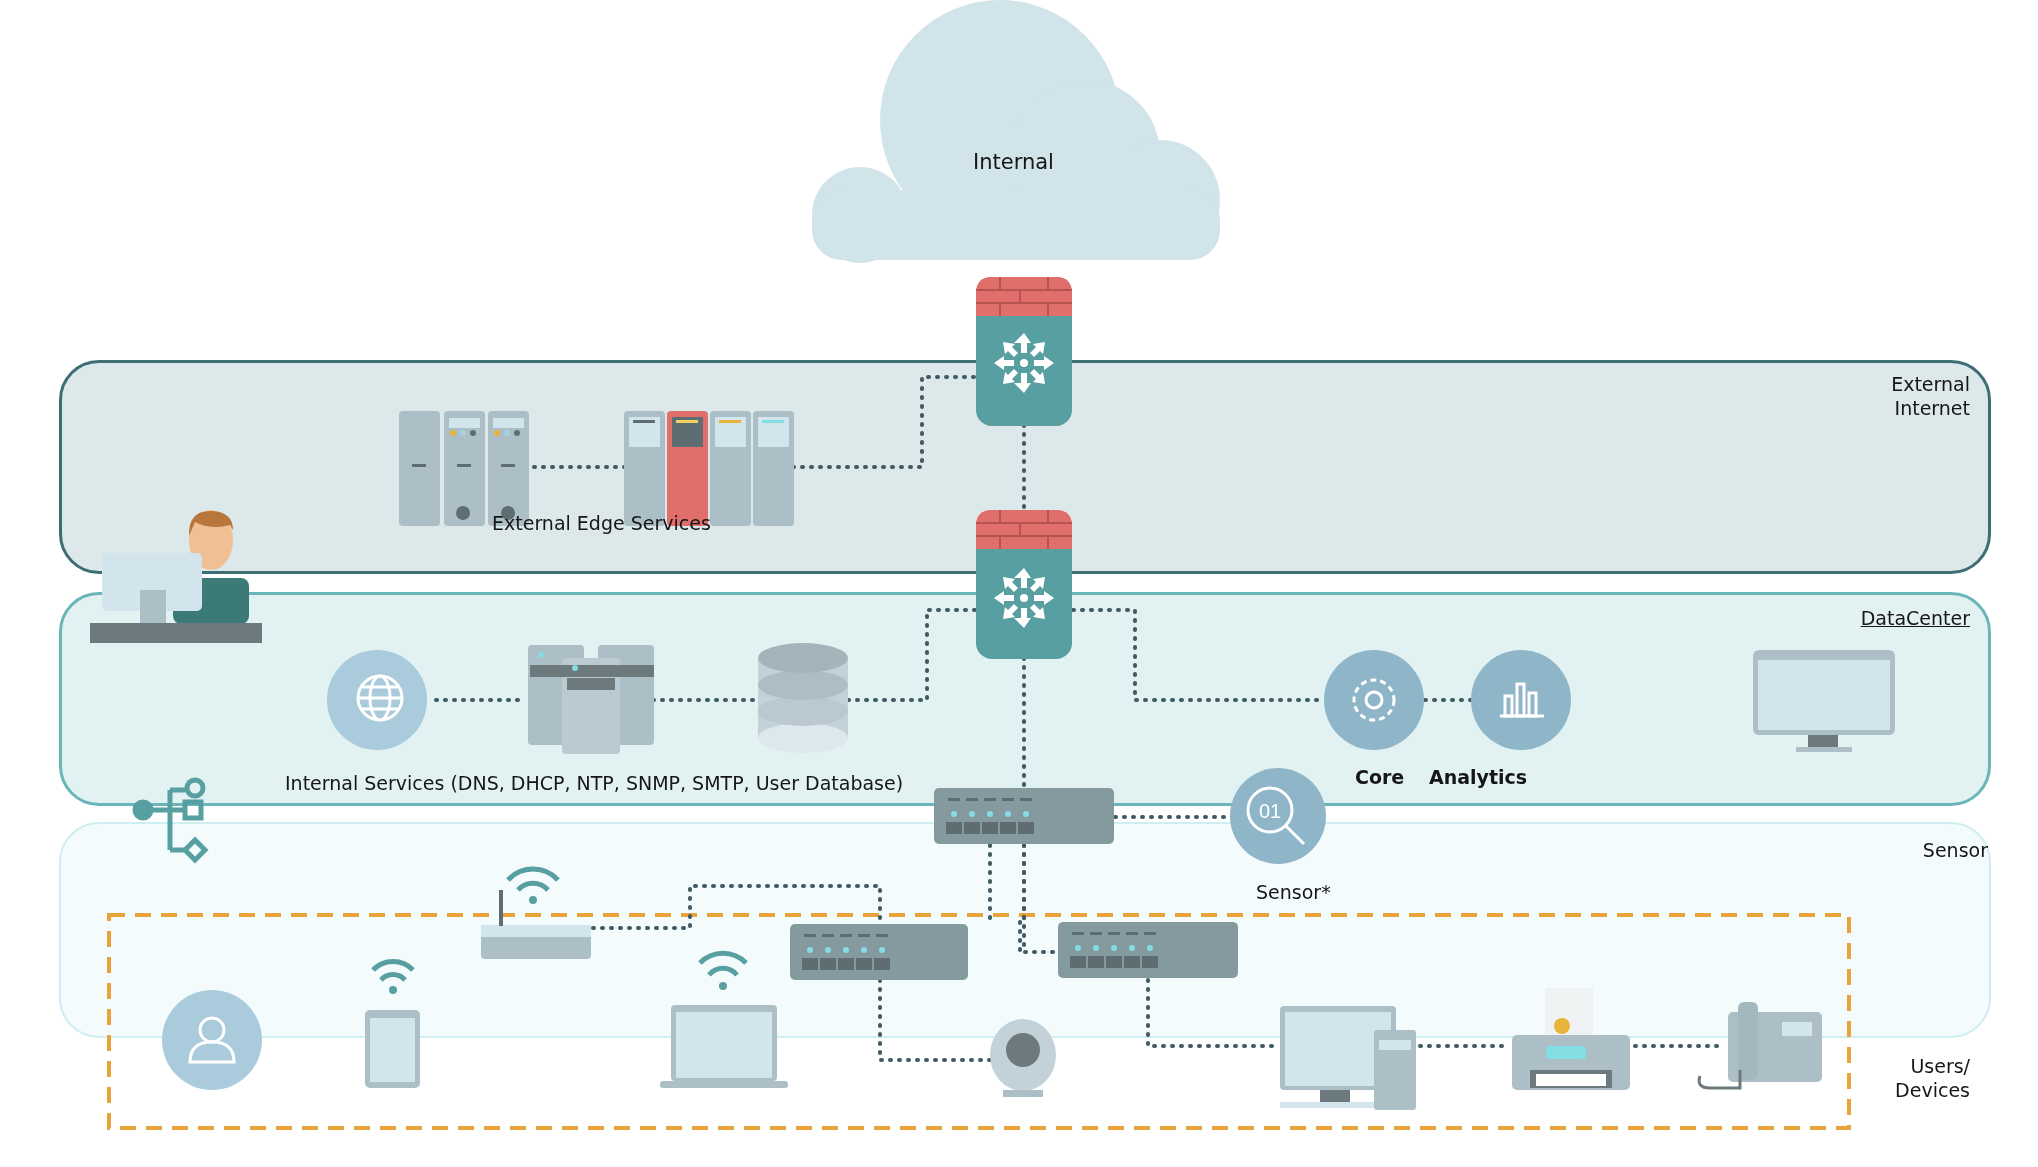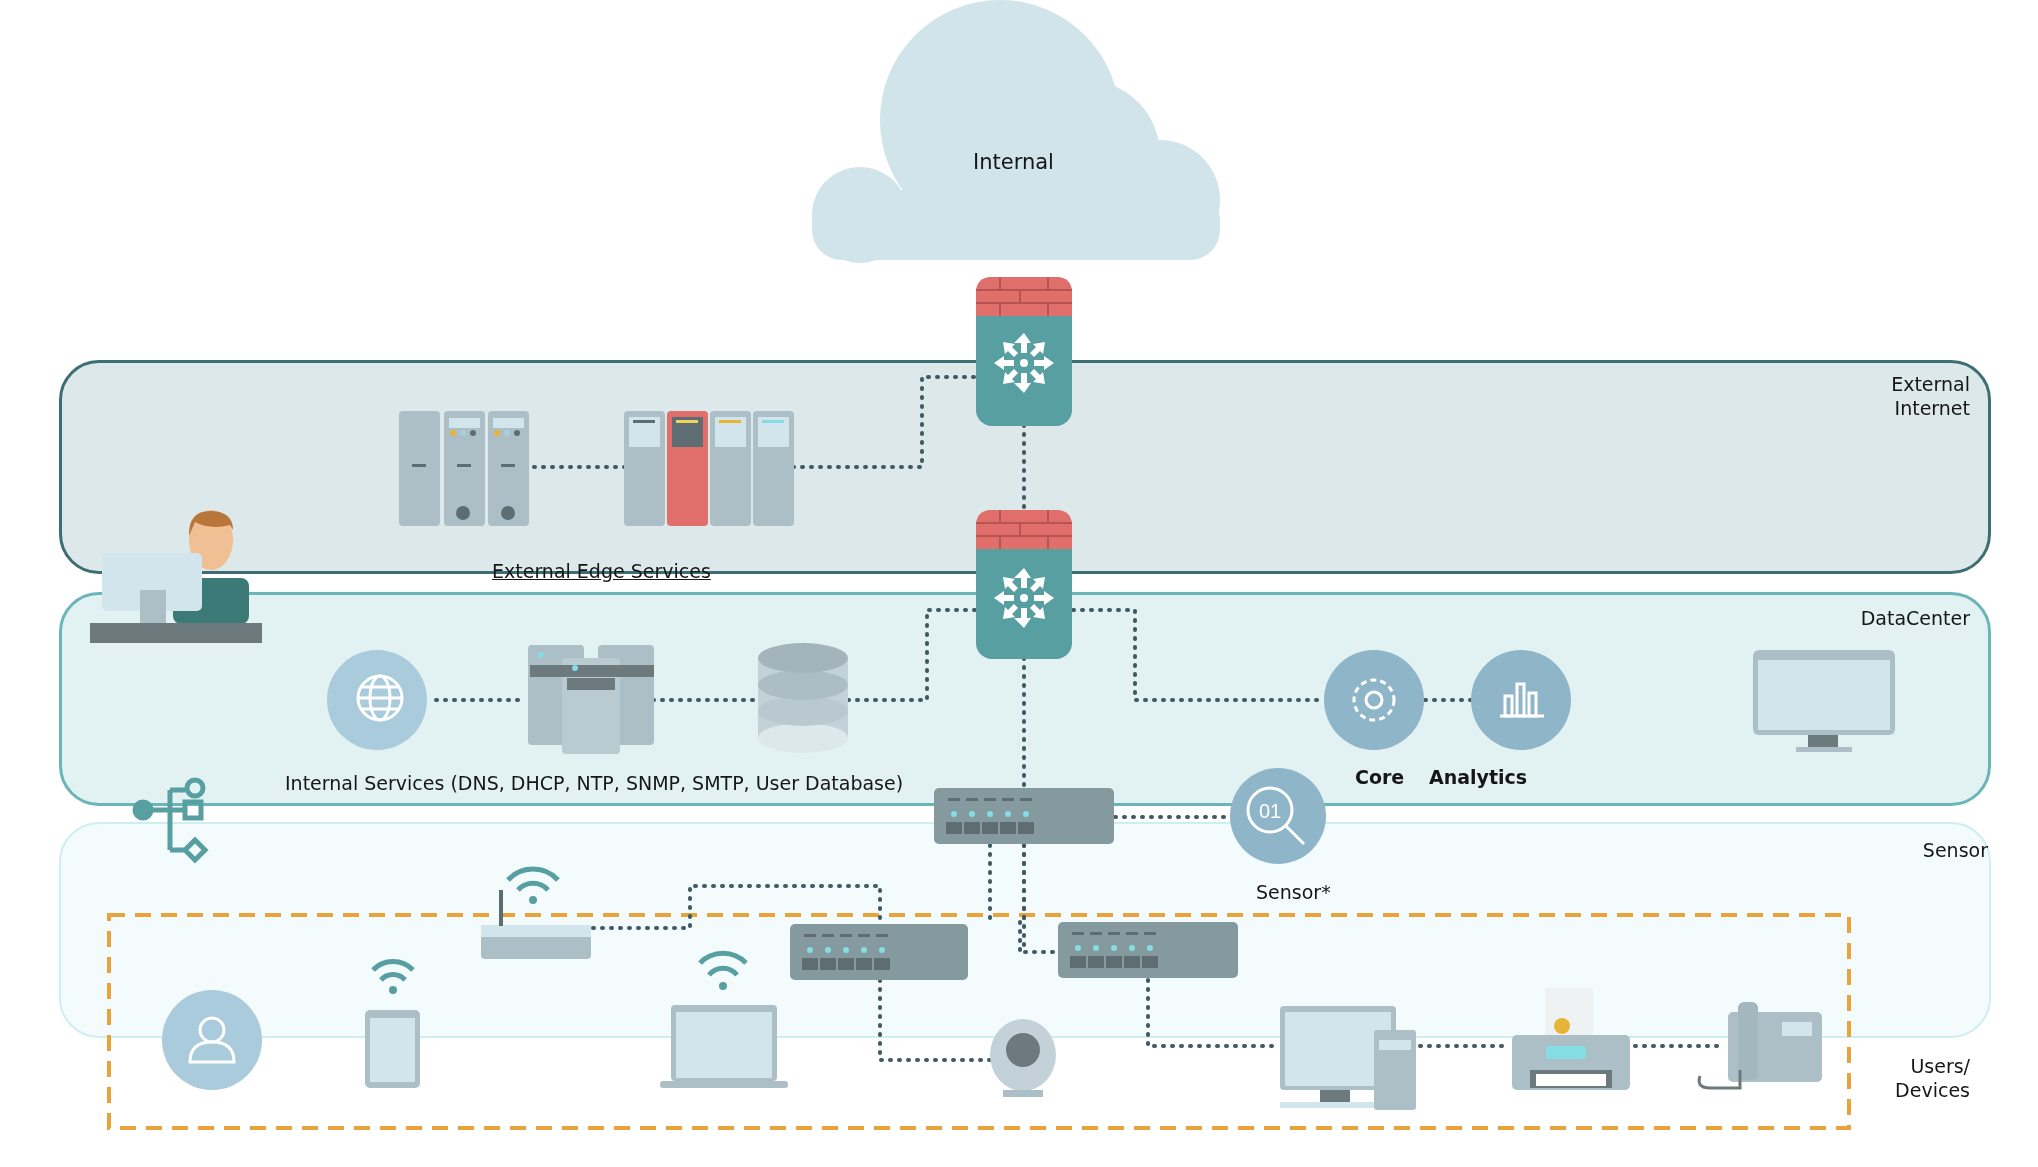--- a/index.html
+++ b/index.html
@@ -344,24 +344,24 @@
     <path d="M1740 1070 V1088 H1710 Q1696 1088 1700 1076" fill="none" stroke="#6c7a7e" stroke-width="3"></path>
   </g>
 </svg>
 
 <div class="lbl" style="left:973px;top:150px;font-size:21px;">Internal</div>
 
 <div class="zlabel" style="right:68px;top:372px;text-align:right;">
   <div>External</div>
   <div>Internet</div>
 </div>
-<div class="zlabel" style="right:68px;top:606px;">DataCenter</div>
+<div class="zlabel" style="right:68px;top:606px;text-decoration:underline;">DataCenter</div>
 <div class="zlabel" style="right:50px;top:838px;">Sensor</div>
 <div class="zlabel" style="right:68px;top:1054px;margin-left:18px;">
   <div>Users/</div>
   <div>Devices</div>
 </div>
 
-<div class="lbl" style="left:492px;top:560px;text-decoration:underline;">External Edge Services</div>
+<div class="lbl" style="left:492px;top:512px;">External Edge Services</div>
 <div class="lbl" style="left:285px;top:772px;">Internal Services (DNS, DHCP, NTP, SNMP, SMTP, User Database)</div>
 <div class="lbl" style="left:1355px;top:766px;font-weight:bold;">Core</div>
 <div class="lbl" style="left:1429px;top:766px;font-weight:bold;">Analytics</div>
 <div class="lbl" style="left:1256px;top:881px;text-align:center;">Sensor*</div>
 
 </body></html>

